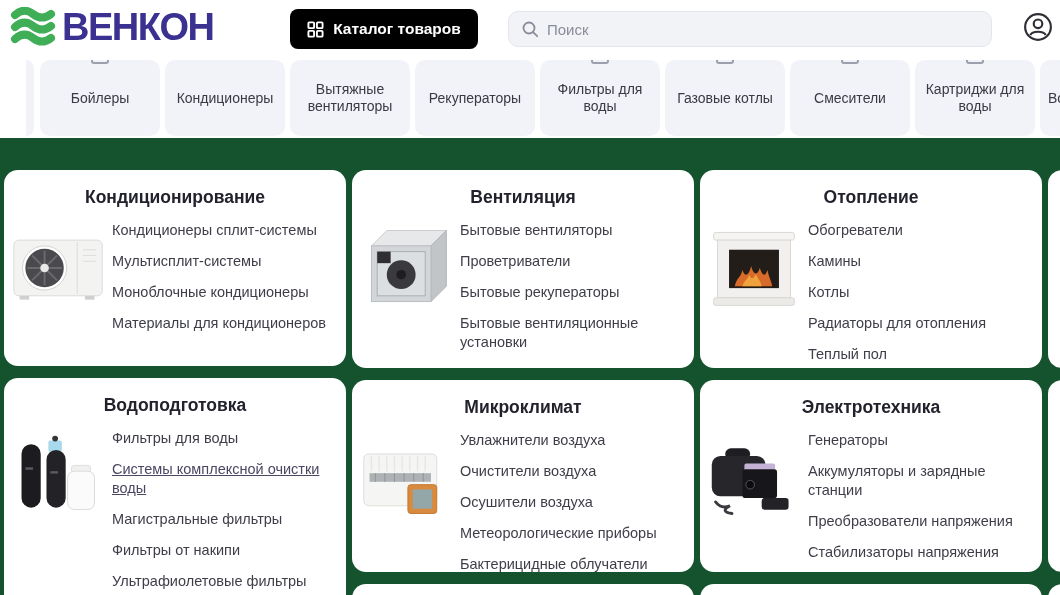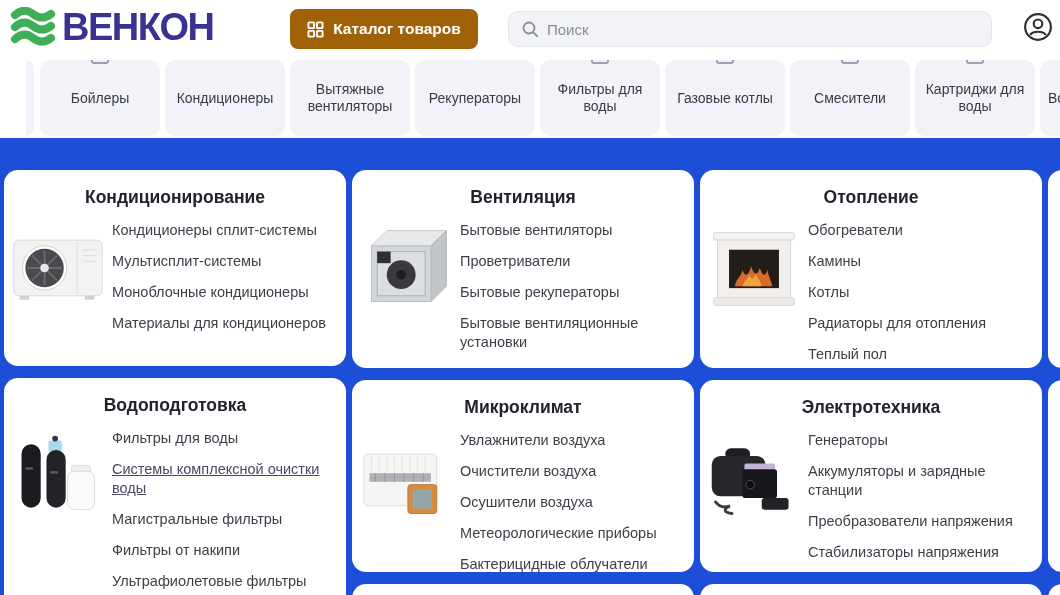--- a/index.html
+++ b/index.html
@@ -8,21 +8,21 @@
     font-family: "Liberation Sans", sans-serif;
     background:#ffffff; position:relative;
   }
 
   
   .header { position:absolute; top:0; left:0; width:1060px; height:58px; background:#fff; z-index:30;padding-left:32px; }
   .logo { position:absolute; left:10px; top:7px; display:flex; align-items:center; gap:6px; cursor:pointer; }
   .logo-text { font-size:38px; font-weight:800; color:#3A3190; letter-spacing:-1.5px; line-height:1; }
   .catalog-btn {
     position:absolute; left:290px; top:9px; width:188px; height:40px;
-    background:#a16207; border:none; border-radius:8px; color:#fff;
+    background:#000000; border:none; border-radius:8px; color:#fff;
     font-family:"Liberation Sans",sans-serif; font-size:15.5px; font-weight:bold;
     display:flex; align-items:center; justify-content:center; gap:9px; cursor:pointer;
   }
   .search-wrap {
     position:absolute; left:508px; top:11px; width:484px; height:36px;
     background:#F2F3F7; border:1px solid #E4E6EC; border-radius:10px;
     display:flex; align-items:center; padding:0 12px; gap:8px;
   }
   .search-wrap input {
     border:none; outline:none; background:transparent; flex:1;
@@ -44,21 +44,21 @@
   .tab .frag {
     position:absolute; top:-12px; left:50%; margin-left:-9px;
     width:18px; height:16px; border:2px solid #9BA0AC; border-radius:3px; background:transparent;
   }
   .tab-partial {
     position:absolute; left:0; top:2px; width:8px; height:76px;
     background:#F2F3F8; border-radius:0 10px 10px 0; cursor:pointer;
   }
 
   
-  .catalog { position:absolute; top:138px; left:0; width:1060px; height:457px; background:#1d4ed8; overflow:hidden; z-index:10;text-decoration:underline; }
+  .catalog { position:absolute; top:138px; left:0; width:1060px; height:457px; background:#14532d; overflow:hidden; z-index:10;text-decoration:underline; }
   .cols { position:absolute; left:4px; top:32px; display:flex; gap:6px; }
   .col { width:342px; flex:none; display:flex; flex-direction:column; gap:12px; }
   .card { background:#fff; border-radius:14px; overflow:hidden; }
   .card-title {
     text-align:center; font-size:17.5px; font-weight:bold; color:#22222D;
     padding:17px 0 11px; cursor:pointer;
   }
   .card-body { display:flex; }
   .card-img { width:104px; flex:none; display:flex; justify-content:center; align-items:flex-start; padding-left:4px; cursor:pointer; }
   .card-list { list-style:none; flex:1; padding:2px 8px 0 4px; }

